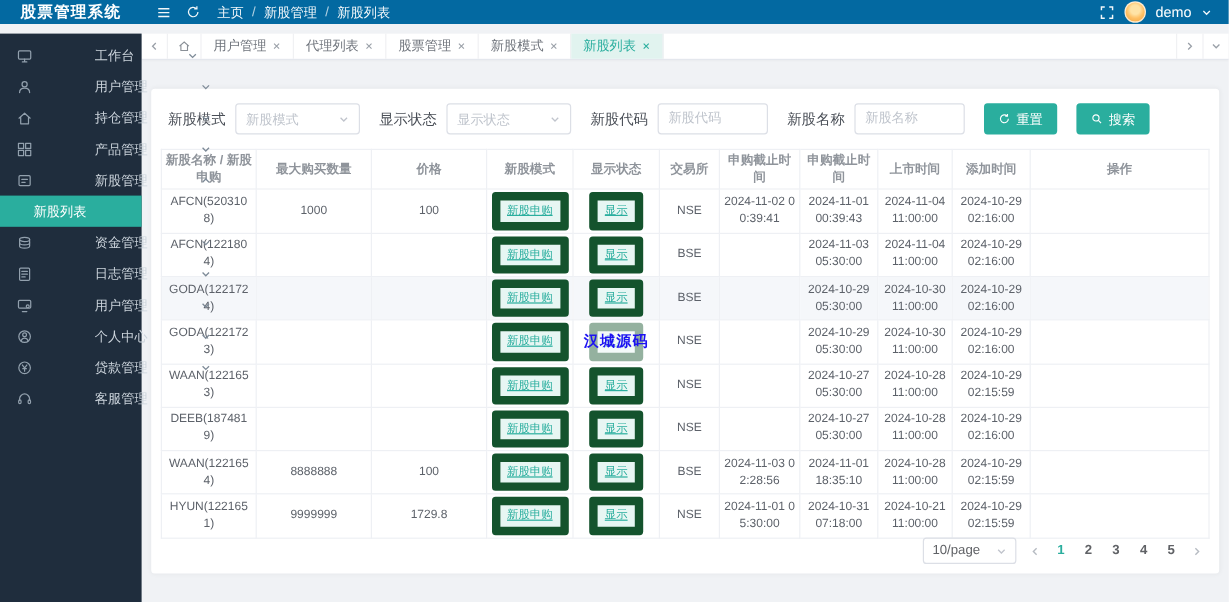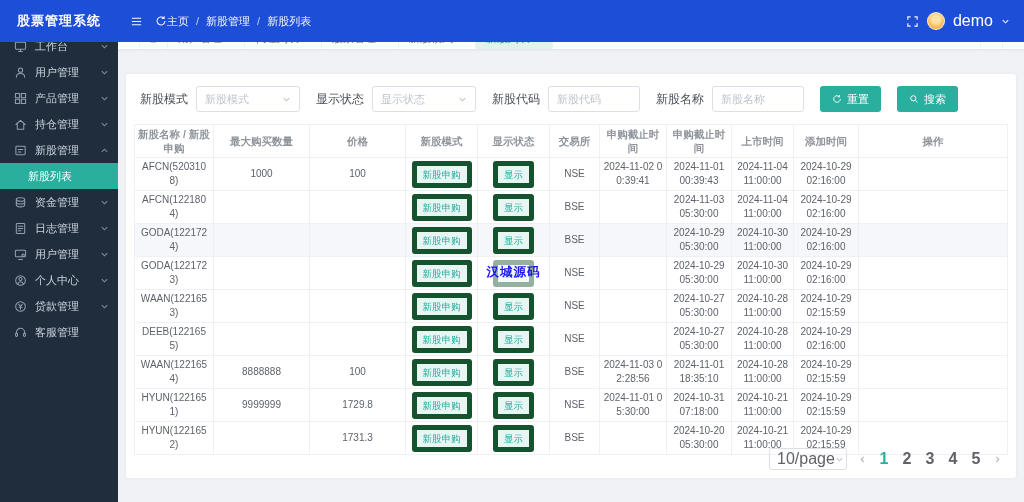--- a/index.html
+++ b/index.html
@@ -1,34 +1,34 @@
 <!DOCTYPE html>
 <html><head>
 <meta charset="utf-8">
 <style>
   * { box-sizing: border-box; margin: 0; padding: 0; }
   html,body { width:1024px; height:502px; overflow:hidden; }
   body { font-family:"Liberation Sans", sans-serif; background:#f0f2f5; position:relative; }
   svg { display:block; }
 
   
-  .app-header { position:absolute; top:0; left:0; right:0; height:42px; background:#1d4ed8; display:flex; align-items:center; color:#fff; z-index:20; }
+  .app-header { position:absolute; top:0; left:0; right:0; height:20px; background:#0369a1; display:flex; align-items:center; color:#fff; z-index:20; }
   .logo { width:118px; text-align:center; font-weight:bold; font-size:13px; letter-spacing:1px; }
   .hd-icon { margin-left:12px; color:rgba(255,255,255,.95); cursor:pointer; }
-  .breadcrumb { font-size:11px; display:flex; gap:7px; align-items:center; color:rgba(255,255,255,.95); }
+  .breadcrumb { margin-left:14px; font-size:11px; display:flex; gap:7px; align-items:center; color:rgba(255,255,255,.95); }
   .crumb-sep { color:rgba(255,255,255,.7); }
   .crumb { cursor:pointer; }
   .hd-right { margin-left:auto; display:flex; align-items:center; gap:8px; padding-right:14px; }
   .avatar { width:18px; height:18px; border-radius:50%; border:1px solid rgba(255,255,255,.7); background:radial-gradient(circle at 50% 38%, #ffe3a6 0 30%, #ffc166 55%, #f2a23d 100%); cursor:pointer; }
-  .username { font-size:16px; cursor:pointer; }
+  .username { font-size:12px; cursor:pointer; }
 
   
   .sidebar { position:absolute; top:28px; left:0; bottom:0; width:118px; background:#1f2d3d; z-index:10; }
   #sidebar-menu { padding-top:5px; }
-  .side-item { height:26px; display:flex; align-items:center; padding:0 9px 0 14px; color:#ccd4dc; cursor:pointer; }
+  .side-item { height:26px; display:flex; align-items:center; padding:0 9px 0 14px; color:#ccd4dc; cursor:pointer;gap:44px; }
   .side-icon { width:13px; height:13px; margin-right:8px; color:#92a0ad; flex:none; }
   .side-label { font-size:11px; flex:1; white-space:nowrap; }
   .side-chevron { color:#7e8b98; flex:none; }
   .side-chevron.up svg { transform:rotate(180deg); }
   .side-sub { height:26px; display:flex; align-items:center; padding-left:28px; font-size:11px; color:#ccd4dc; cursor:pointer; }
   .side-sub.active { background:#2aae9e; color:#fff; }
 
   
   .main { position:absolute; left:118px; top:28px; right:0; bottom:0; display:flex; flex-direction:column; }
 
@@ -56,26 +56,26 @@
   .select .chev { color:#c0c4cc; }
   .f-input { width:92px; height:26px; border:1px solid #dcdfe6; border-radius:3px; padding:0 8px; font-size:11px; color:#606266; font-family:"Liberation Sans",sans-serif; outline:none; }
   .f-input::placeholder { color:#bfc4cc; }
   .btn { height:26px; display:flex; align-items:center; gap:5px; background:#2aae9e; color:#fff; border:none; border-radius:3px; font-size:11px; padding:0 12px; margin-left:16px; cursor:pointer; font-family:"Liberation Sans",sans-serif; }
 
   
   table { width:100%; border-collapse:collapse; table-layout:fixed; }
   thead th { height:33px; font-size:10.5px; font-weight:bold; color:#8f949b; border:1px solid #eef0f4; background:#ffffff; padding:2px 3px; line-height:1.35; }
   tbody td { height:33px; font-size:10px; color:#5d626a; text-align:center; border:1px solid #eef0f4; padding:2px 3px; line-height:1.4; word-break:break-all; position:relative; }
   tr.hover td { background:#f5f7fa; }
-  .tag { display:inline-block; background:#e7f6f3; color:#2aae9e; border:5px solid #14532d; border-radius:3px; padding:2px 6px; font-size:9.5px; white-space:nowrap; }
+  .tag { display:inline-block; background:#e7f6f3; color:#2aae9e; border:7px solid #14532d; border-radius:3px; padding:2px 6px; font-size:9.5px; white-space:nowrap;text-decoration:underline; }
   .tag.dim { opacity:.45; }
   .watermark { position:absolute; left:50%; top:50%; transform:translate(-50%,-50%); color:#1d12f2; font-weight:bold; font-size:12.5px; letter-spacing:1px; white-space:nowrap; }
 
   
-  .pagination { position:absolute; right:14px; bottom:8px; display:flex; align-items:center; gap:11px; font-size:16px; color:#606266; }
+  .pagination { position:absolute; right:14px; bottom:8px; display:flex; align-items:center; gap:11px; font-size:11px; color:#606266; }
   .page-size { width:78px; height:22px; border:1px solid #dcdfe6; border-radius:3px; display:flex; align-items:center; justify-content:space-between; padding:0 7px; cursor:pointer; color:#606266; }
   .page-size .chev { color:#c0c4cc; }
   .pg-arrow { color:#b6bbc2; cursor:pointer; }
   #pages { display:flex; gap:11px; }
   .pg-num { min-width:12px; text-align:center; font-weight:bold; color:#606266; cursor:pointer; }
   .pg-num.active { color:#2aae9e; }
 </style>
 </head>
 <body>
 
@@ -140,40 +140,40 @@
         <span class="side-label">用户管理</span>
         <span class="side-chevron down">
           <svg width="9" height="9" viewBox="0 0 10 10">
             <path d="M2 3.5 5 6.5 8 3.5" stroke="currentColor" stroke-width="1.2" fill="none"></path>
           </svg>
         </span>
       </div>
       <div class="side-item">
         <span class="side-icon">
           <svg width="13" height="13" viewBox="0 0 14 14">
+            <path d="M2 7 7 2.5 12 7M3.5 6v6h7V6" stroke="currentColor" stroke-width="1.1" fill="none" stroke-linecap="round" stroke-linejoin="round"></path>
+          </svg>
+        </span>
+        <span class="side-label">持仓管理</span>
+        <span class="side-chevron down">
+          <svg width="9" height="9" viewBox="0 0 10 10">
+            <path d="M2 3.5 5 6.5 8 3.5" stroke="currentColor" stroke-width="1.2" fill="none"></path>
+          </svg>
+        </span>
+      </div>
+      <div class="side-item">
+        <span class="side-icon">
+          <svg width="13" height="13" viewBox="0 0 14 14">
             <rect x="1.5" y="1.5" width="4.6" height="4.6" stroke="currentColor" stroke-width="1.1" fill="none" stroke-linecap="round" stroke-linejoin="round"></rect>
             <rect x="7.9" y="1.5" width="4.6" height="4.6" stroke="currentColor" stroke-width="1.1" fill="none" stroke-linecap="round" stroke-linejoin="round"></rect>
             <rect x="1.5" y="7.9" width="4.6" height="4.6" stroke="currentColor" stroke-width="1.1" fill="none" stroke-linecap="round" stroke-linejoin="round"></rect>
             <rect x="7.9" y="7.9" width="4.6" height="4.6" stroke="currentColor" stroke-width="1.1" fill="none" stroke-linecap="round" stroke-linejoin="round"></rect>
           </svg>
         </span>
         <span class="side-label">产品管理</span>
-        <span class="side-chevron down">
-          <svg width="9" height="9" viewBox="0 0 10 10">
-            <path d="M2 3.5 5 6.5 8 3.5" stroke="currentColor" stroke-width="1.2" fill="none"></path>
-          </svg>
-        </span>
-      </div>
-      <div class="side-item">
-        <span class="side-icon">
-          <svg width="13" height="13" viewBox="0 0 14 14">
-            <path d="M2 7 7 2.5 12 7M3.5 6v6h7V6" stroke="currentColor" stroke-width="1.1" fill="none" stroke-linecap="round" stroke-linejoin="round"></path>
-          </svg>
-        </span>
-        <span class="side-label">持仓管理</span>
         <span class="side-chevron down">
           <svg width="9" height="9" viewBox="0 0 10 10">
             <path d="M2 3.5 5 6.5 8 3.5" stroke="currentColor" stroke-width="1.2" fill="none"></path>
           </svg>
         </span>
       </div>
       <div class="side-item">
         <span class="side-icon">
           <svg width="13" height="13" viewBox="0 0 14 14">
             <rect x="2" y="2.5" width="10" height="9" rx="1" stroke="currentColor" stroke-width="1.1" fill="none" stroke-linecap="round" stroke-linejoin="round"></rect>
@@ -474,21 +474,21 @@
               <td><span class="tag">新股申购</span></td>
               <td><span class="tag">显示</span></td>
               <td>NSE</td>
               <td></td>
               <td>2024-10-27 05:30:00</td>
               <td>2024-10-28 11:00:00</td>
               <td>2024-10-29 02:15:59</td>
               <td></td>
             </tr>
             <tr class="">
-              <td>DEEB(1221655)</td>
+              <td>DEEB(1874819)</td>
               <td></td>
               <td></td>
               <td><span class="tag">新股申购</span></td>
               <td><span class="tag">显示</span></td>
               <td>NSE</td>
               <td></td>
               <td>2024-10-27 05:30:00</td>
               <td>2024-10-28 11:00:00</td>
               <td>2024-10-29 02:16:00</td>
               <td></td>
@@ -508,33 +508,20 @@
             </tr>
             <tr class="">
               <td>HYUN(1221651)</td>
               <td>9999999</td>
               <td>1729.8</td>
               <td><span class="tag">新股申购</span></td>
               <td><span class="tag">显示</span></td>
               <td>NSE</td>
               <td>2024-11-01 05:30:00</td>
               <td>2024-10-31 07:18:00</td>
-              <td>2024-10-21 11:00:00</td>
-              <td>2024-10-29 02:15:59</td>
-              <td></td>
-            </tr>
-            <tr class="">
-              <td>HYUN(1221652)</td>
-              <td></td>
-              <td>1731.3</td>
-              <td><span class="tag">新股申购</span></td>
-              <td><span class="tag">显示</span></td>
-              <td>BSE</td>
-              <td></td>
-              <td>2024-10-20 05:30:00</td>
               <td>2024-10-21 11:00:00</td>
               <td>2024-10-29 02:15:59</td>
               <td></td>
             </tr>
           </tbody>
       </table>
 
       <div class="pagination">
         <div class="page-size">
           <span>10/page</span>

